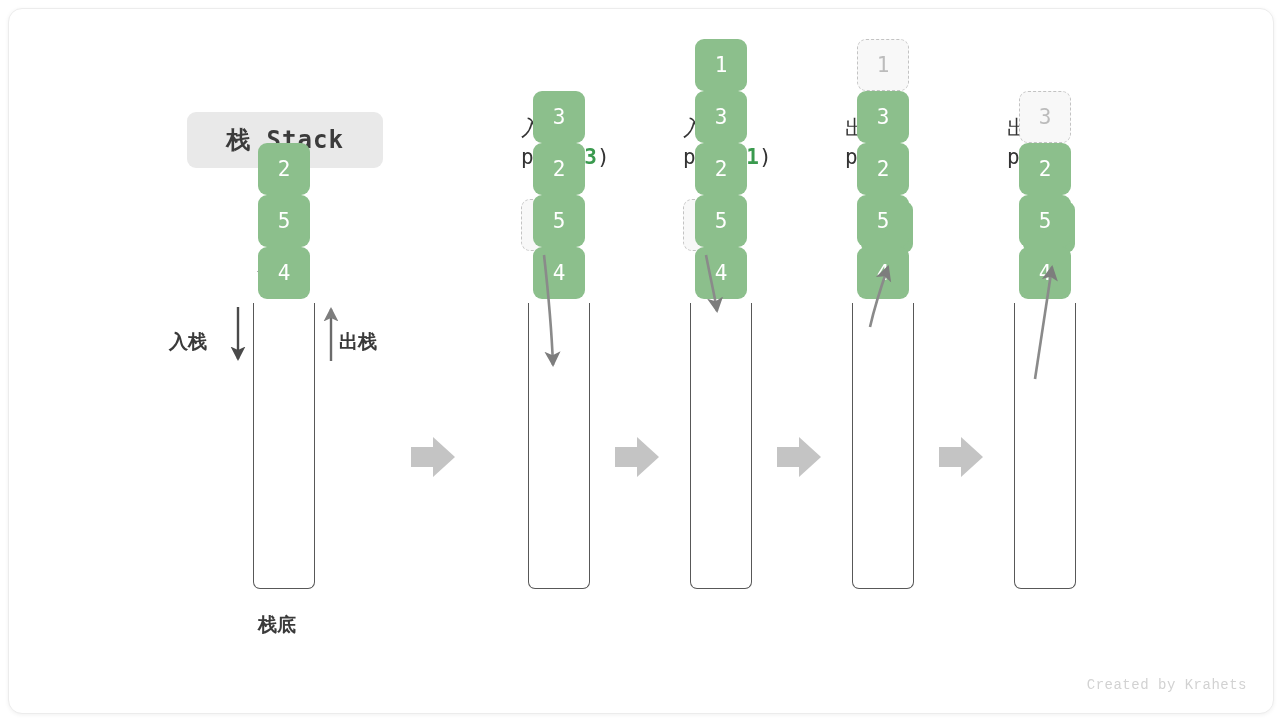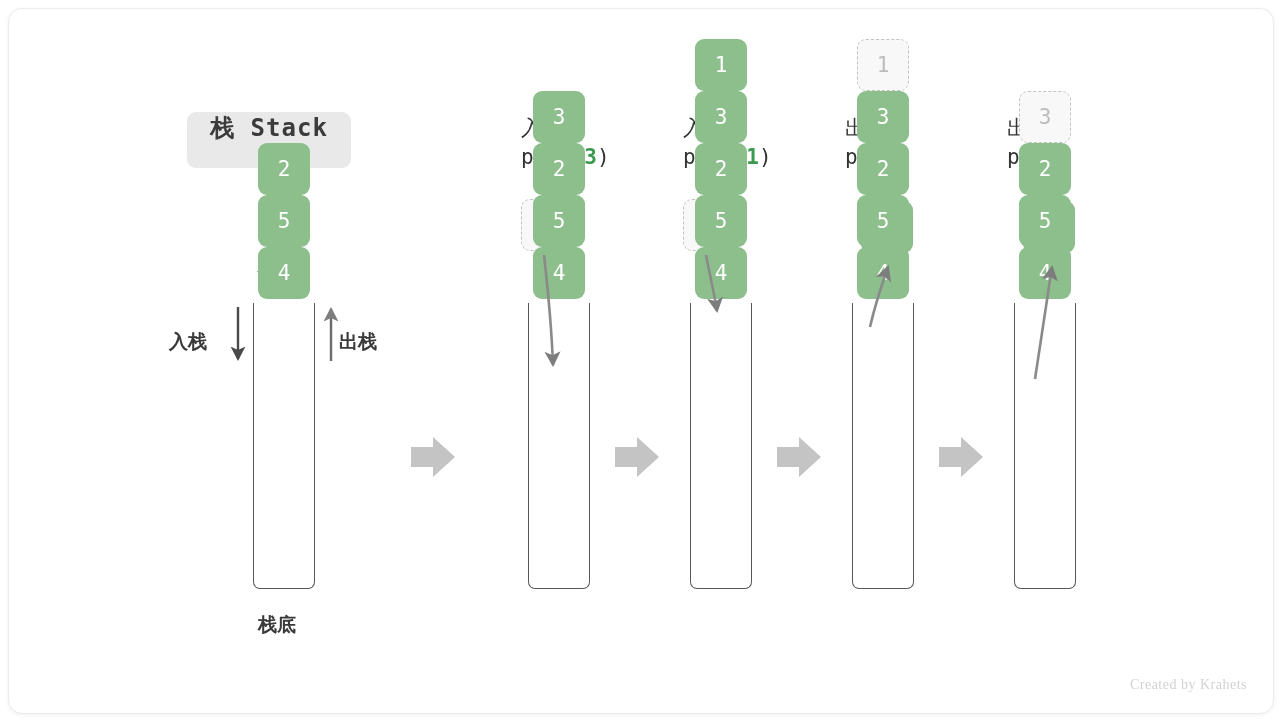--- a/index.html
+++ b/index.html
@@ -10,23 +10,23 @@
   #card{
     position:absolute;left:8px;top:8px;width:1264px;height:704px;
     background:#ffffff;border:1px solid #ececec;border-radius:14px;
     box-shadow:0 1px 4px rgba(0,0,0,0.06);
     overflow:hidden;
   }
   .stage{position:absolute;left:0;top:0;width:1264px;height:704px;}
 
   
   #title-chip{
-    position:absolute;left:178px;top:103px;width:164px;height:56px;
+    position:absolute;left:178px;top:103px;width:196px;height:56px;
     background:#e9e9e9;border-radius:9px;
-    display:flex;align-items:flex-start;justify-content:center;
+    display:flex;align-items:center;justify-content:center;
   }
   #title-chip .t{
     font-family:"DejaVu Sans Mono","Liberation Mono",monospace;
     font-size:24px;font-weight:700;color:#3b3b3b;letter-spacing:1px;
   }
 
   
   .cjk-bold{
     font-family:"DejaVu Sans","Liberation Sans",sans-serif;
     font-weight:700;color:#3a3a3a;font-size:19px;white-space:nowrap;
@@ -80,21 +80,21 @@
   }
   .float-cell.filled{background:#8cbf8c;color:#ffffff;}
   .float-cell.ghost{background:#f8f8f8;color:#bcbcbc;border:1.6px dashed #c3c3c3;}
 
   
   #arrows{position:absolute;left:0;top:0;width:1264px;height:704px;pointer-events:none;}
 
   
   #credit{
     position:absolute;right:26px;bottom:20px;
-    font-family:Liberation Serif, serif;
+    font-family:Liberation Mono, monospace;
     font-size:14px;color:#d2d2d2;letter-spacing:0.5px;
   }
 
   .lbl-top{position:absolute;left:249px;top:245px;}
   .lbl-bottom{position:absolute;left:249px;top:603px;}
   .lbl-push{position:absolute;left:160px;top:320px;}
   .lbl-pop{position:absolute;left:330px;top:320px;}
 </style>
 </head>
 <body>

